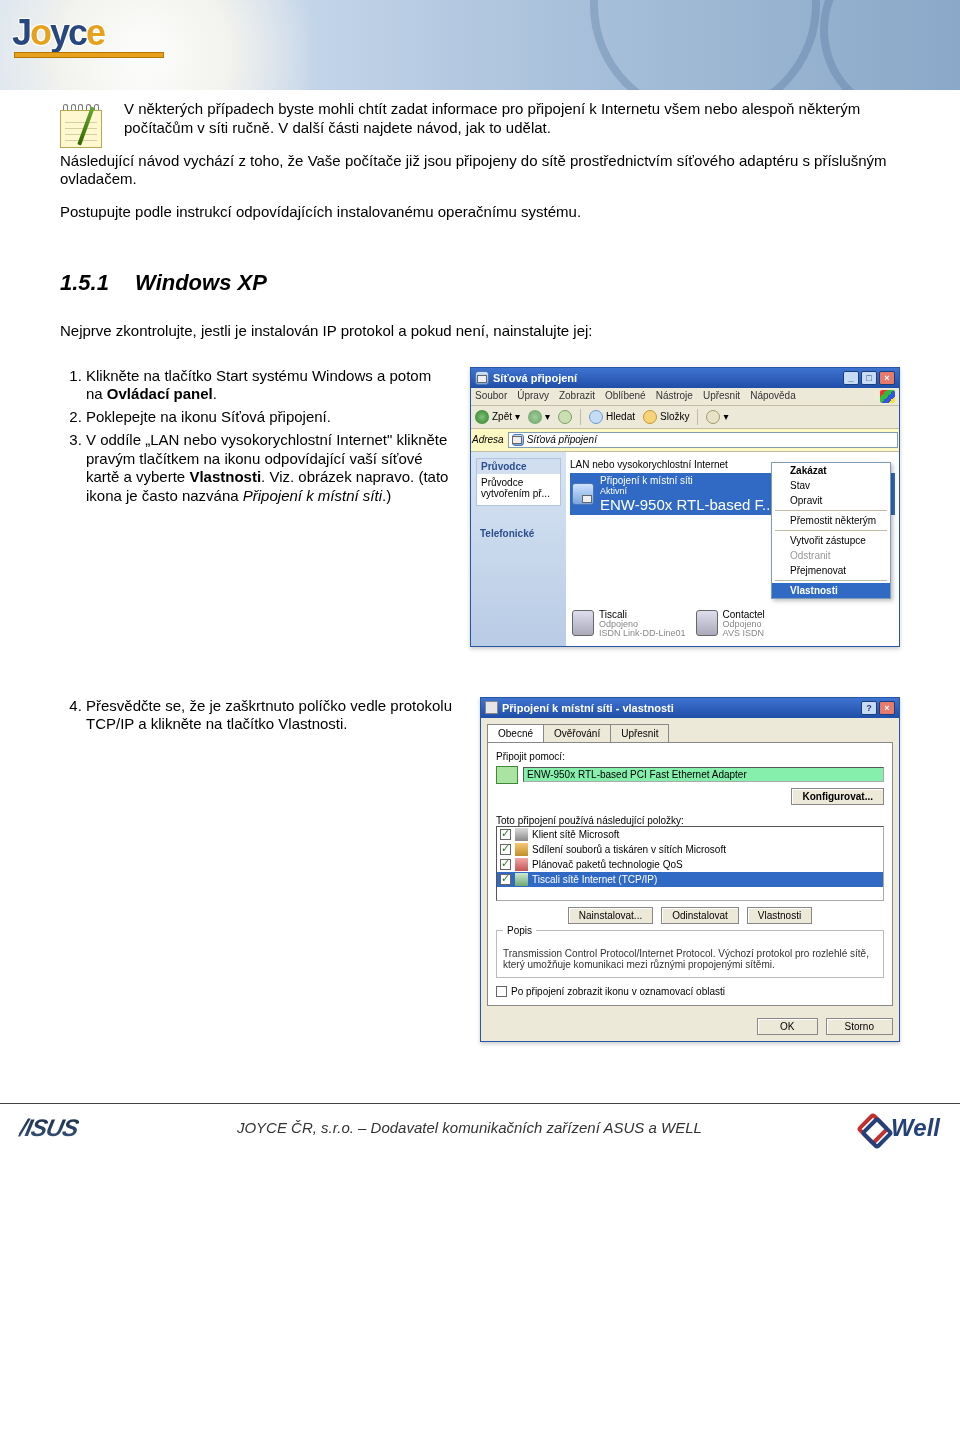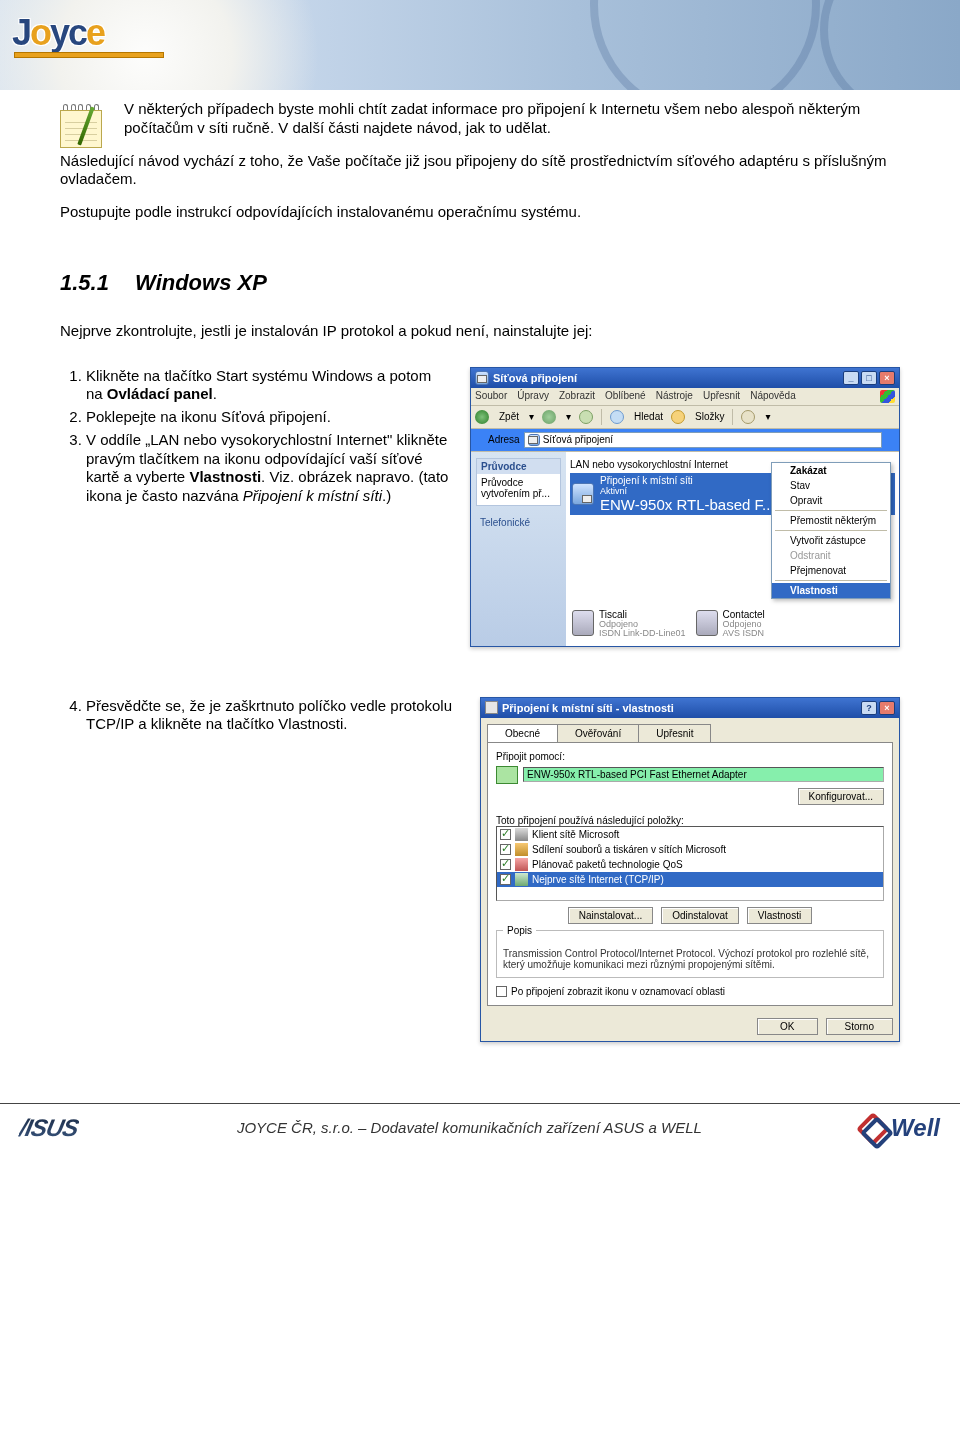--- a/index.html
+++ b/index.html
@@ -134,30 +134,30 @@
     border-radius: 2px;
   }
   .xp-menu {
     background: #ece9d8; padding: 2px 4px; display:flex; gap:10px;
     border-bottom: 1px solid #c0bca8; font-size:10px;
   }
   .xp-toolbar {
     background: #ece9d8; padding: 3px 4px; display:flex; gap:8px; align-items:center;
     border-bottom: 1px solid #c0bca8; font-size:10px;
   }
-  .tb-btn { display:flex; align-items:center; gap:10px; }
+  .tb-btn { display:flex; align-items:center; gap:3px; }
   .tb-btn .ico { width:14px; height:14px; border-radius:50%; display:inline-block; }
   .ico.back { background: radial-gradient(#7fc27b,#2a7d26); }
   .ico.fwd { background: radial-gradient(#9fcf9b,#699f65); }
   .ico.up  { background: #c9dfb2; border:1px solid #7da064; }
   .ico.search { background:#c4ddf4; border:1px solid #6e9bcf; }
   .ico.folder { background:#f6d27a; border:1px solid #c39a2e; }
   .xp-addr {
-    background:#3b82f6; padding:3px 17px; display:flex; gap:4px; align-items:center;
-    border-bottom:1px solid #c0bca8; font-size:10px;
+    background:#fef9c3; padding:3px 1px; display:flex; gap:4px; align-items:center;
+    border-bottom:1px solid #c0bca8; font-size:10px;font-style:italic;
   }
   .xp-addr .fld {
     flex:1; background:#fff; border:1px solid #7f9db9; padding:1px 3px;
     display:flex; align-items:center; gap:3px;
   }
   .xp-body { display:flex;border-radius:23px; }
   .xp-side {
     width: 95px; background: linear-gradient(#d7e4f2,#b9cce6);
     padding: 6px 5px; font-size:10px;
   }
@@ -181,30 +181,30 @@
   .ctx div.dis { color:#999; }
   .ctx hr { margin:2px 3px; border:none; border-top:1px solid #c0bca8; }
   .phone-row { display:flex; gap:10px; padding:4px 2px; }
   .phone { display:flex; align-items:center; gap:5px; }
   .phone .pi { width:22px; height:26px; background:linear-gradient(#dde,#aab); border:1px solid #666; border-radius:3px; }
   .phone small { color:#888; display:block; font-size:9px; line-height:1; }
 
   
   .dlg2 { width: 420px; }
   .xp-tabs { display:flex; padding:6px 6px 0; gap:0; }
-  .xp-tabs span { padding:3px 17px; border:1px solid #888; border-bottom:none; background:#ece9d8; font-size:10px; margin-right:-1px; }
+  .xp-tabs span { padding:3px 10px; border:1px solid #888; border-bottom:none; background:#ece9d8; font-size:10px; margin-right:-1px; }
   .xp-tabs span.active { background:#fff; position:relative; z-index:1; }
   .tab-body { margin:0 6px 6px; background:#fff; border:1px solid #888; padding:8px; font-size:10px; }
   .fs { border:1px solid #bbb; padding:6px; margin-bottom:8px; }
   .fs-title { position:relative; top:-12px; background:#fff; padding:0 4px; display:inline-block; font-size:10px; }
   .adapter-row { display:flex; align-items:center; gap:5px; }
   .adapter-row .nic { width:22px; height:18px; background:#abe4a2; border:1px solid #3c8a32; }
   .adapter-row .txt { flex:1; background:#86efac; border:1px inset #aaa; padding:1px 3px; }
   .xp-btn { background:#ece9d8; border:1px solid #888; padding:2px 10px; font-size:10px; box-shadow:inset 1px 1px #fff; }
-  .right { float:right; }
+  .right { float:right;font-weight:bold; }
   .clearfix::after { content:""; display:block; clear:both; }
   .listbox { border:1px inset #aaa; background:#fff; height:75px; overflow:hidden; }
   .li-row { display:flex; align-items:center; gap:4px; padding:1px 3px; }
   .li-row .cb { width:11px; height:11px; border:1px solid #666; background:#fff; position:relative; }
   .li-row .cb.chk::after { content:"✓"; position:absolute; top:-3px; left:0; font-size:11px; color:#2a7d26; }
   .li-row .ii { width:13px; height:13px; }
   .ii.sv { background:linear-gradient(#ddd,#888); }
   .ii.sh { background:linear-gradient(#f7c873,#c18e2a); }
   .ii.qs { background:linear-gradient(#f6a6a6,#c05555); }
   .ii.ip { background:linear-gradient(#cde8cf,#6ea971); }
@@ -348,21 +348,21 @@
         </span>
       </div>
       <div class="xp-body">
         <div class="xp-side">
           <div class="grp">
             <div class="grp-h">Průvodce</div>
             <div class="grp-b">
                 <div>Průvodce vytvořením př...</div>
               </div>
           </div>
-          <div class="grp-h" style="margin-top:9px;background:transparent;font-weight:normal">Telefonické</div>
+          <div class="grp-h" style="margin-top:20px;background:transparent;font-weight:bold">Telefonické</div>
         </div>
         <div class="xp-main rel">
           <div class="sec-label">LAN nebo vysokorychlostní Internet</div>
           <div class="conn-row sel">
             <span class="ci"></span>
             <span>
               <div>Připojení k místní síti</div>
               <div style="font-size:9px">Aktivní</div>
               <div style="font-size:15px">ENW-950x RTL-based F...</div>
             </span>
@@ -450,21 +450,21 @@
               <span>Sdílení souborů a tiskáren v sítích Microsoft</span>
             </div>
           <div class="li-row">
               <span class="cb chk"></span>
               <span class="ii qs"></span>
               <span>Plánovač paketů technologie QoS</span>
             </div>
           <div class="li-row sel">
               <span class="cb chk"></span>
               <span class="ii ip"></span>
-              <span>Nejprve sítě Internet (TCP/IP)</span>
+              <span>Tiscali sítě Internet (TCP/IP)</span>
             </div>
         </div>
         <div class="btnrow">
           <button class="xp-btn">Nainstalovat...</button>
           <button class="xp-btn">Odinstalovat</button>
           <button class="xp-btn">Vlastnosti</button>
         </div>
         <div class="fs" style="margin-top:4px">
           <span class="fs-title">Popis</span>
           <div class="desc">Transmission Control Protocol/Internet Protocol. Výchozí protokol pro rozlehlé sítě, který umožňuje komunikaci mezi různými propojenými sítěmi.</div>

